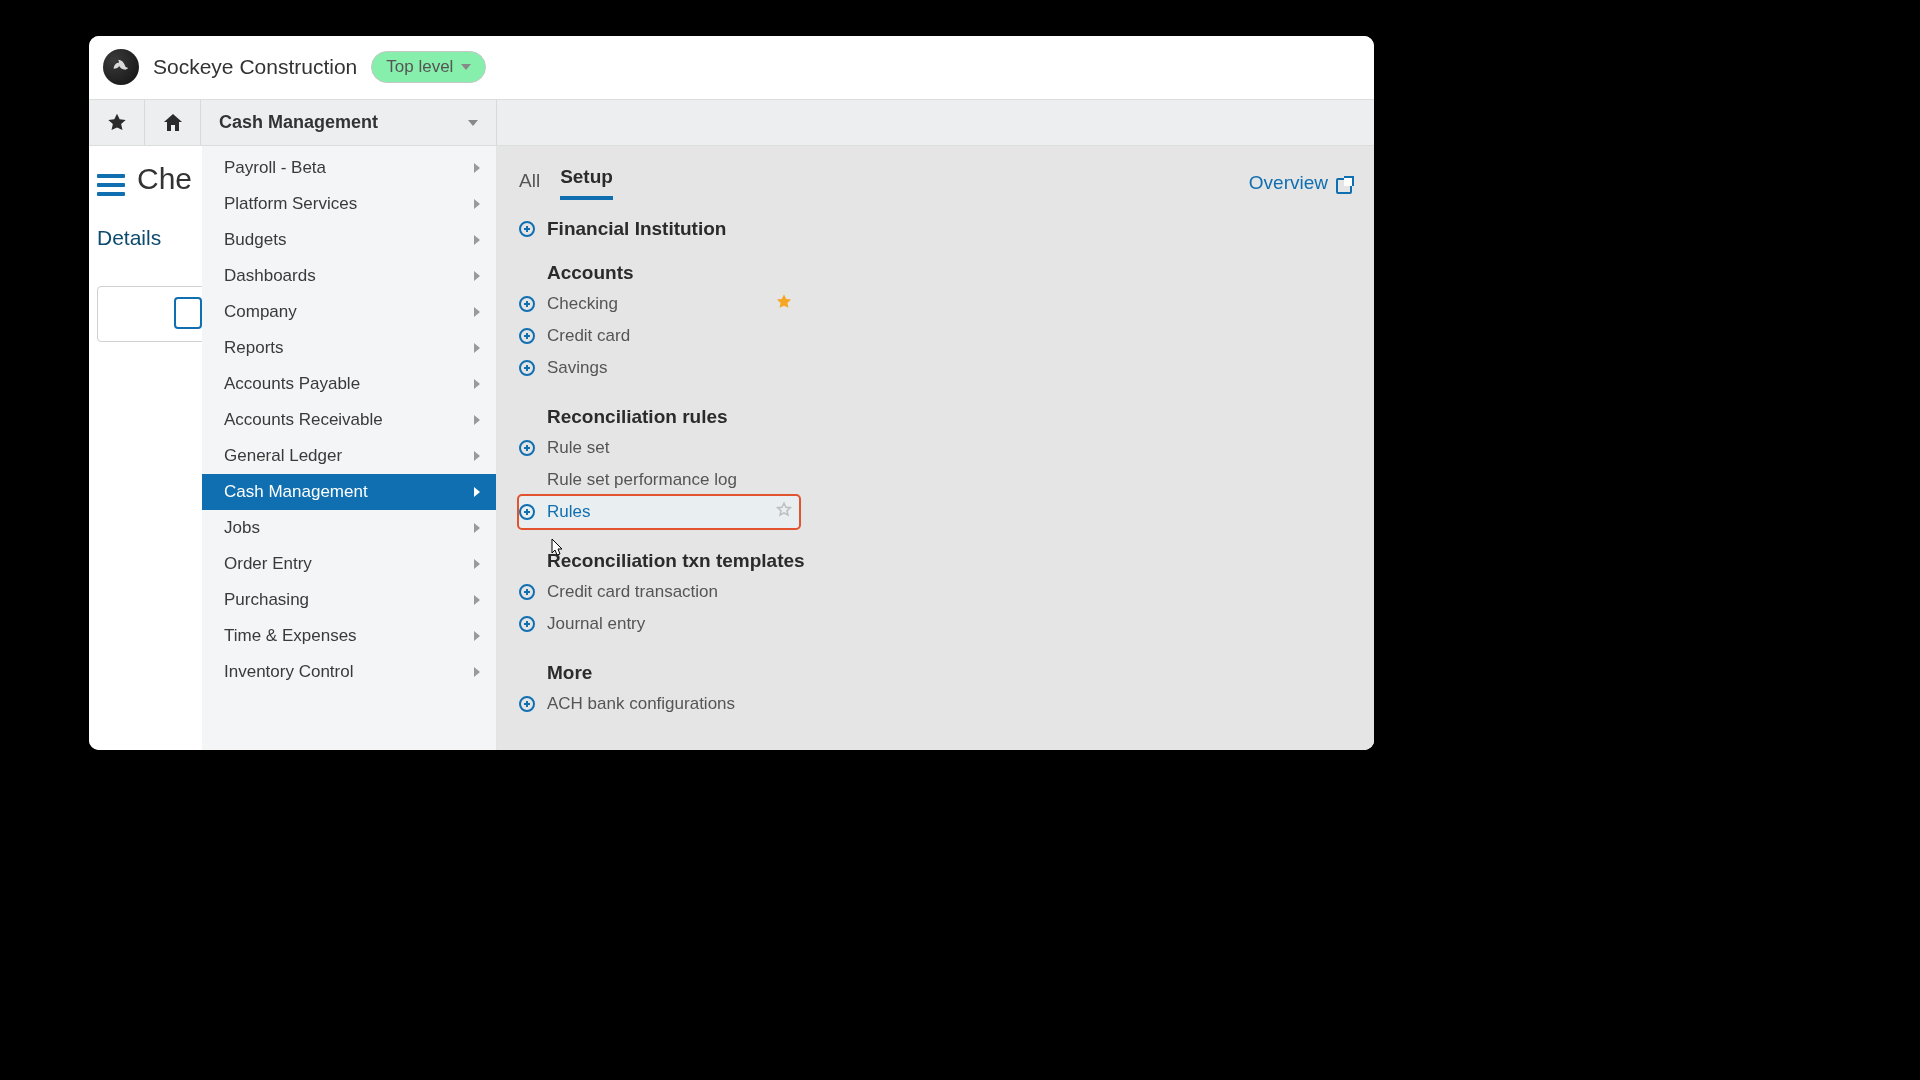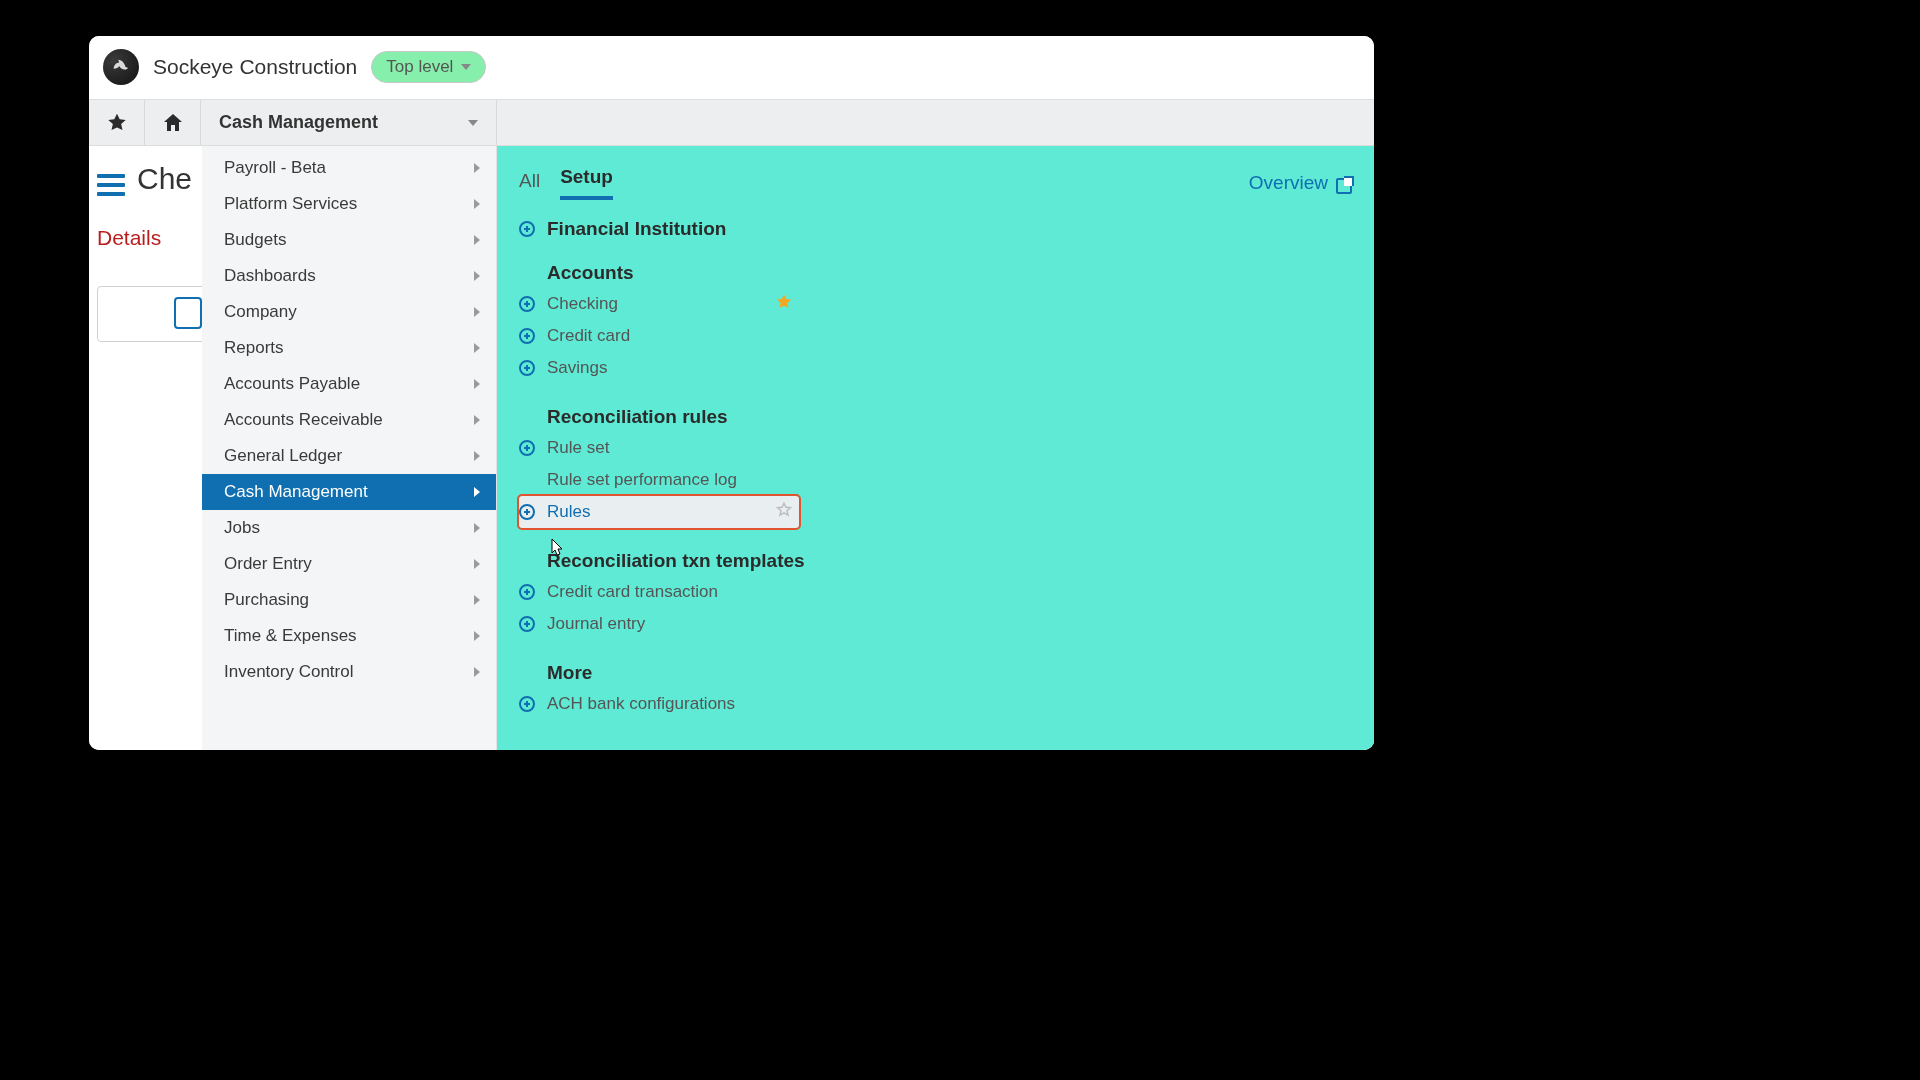--- a/index.html
+++ b/index.html
@@ -98,42 +98,42 @@
   }
   .burger {
     width: 28px; height: 22px; display: flex; flex-direction: column; justify-content: space-between;
   }
   .burger span { height: 4px; background: #0f6fb0; border-radius: 1px; display:block;}
   .bg-page-title .t {
     font-size: 30px; font-weight: 500; color: #333;
   }
   .bg-tab {
     position: absolute; left: 8px; top: 80px;
-    font-size: 21px; color: #b91c1c;
+    font-size: 21px; color: #0c4a6e;
   }
   .bg-card {
     position: absolute; left: 8px; top: 140px;
     width: 110px; height: 56px;
     border: 1px solid #d0d0d0; border-radius: 4px;
     background: #fff;
   }
   .bg-card-inner {
     position: absolute; right: 4px; top: 10px;
     width: 28px; height: 32px;
     border: 2px solid #0f6fb0; border-radius: 4px;
   }
 
   
   .mega {
     position: absolute;
     left: 113px; top: 0;
     width: 1172px;
     height: 729px;
     display: flex;
-    background: #5eead4;
+    background: #e5e5e5;
   }
   .mega-left {
     width: 295px;
     background: #f4f5f6;
     border-right: 1px solid #e1e3e4;
     padding-top: 4px;
     overflow: hidden;
   }
   .mega-left .mi {
     height: 36px;

